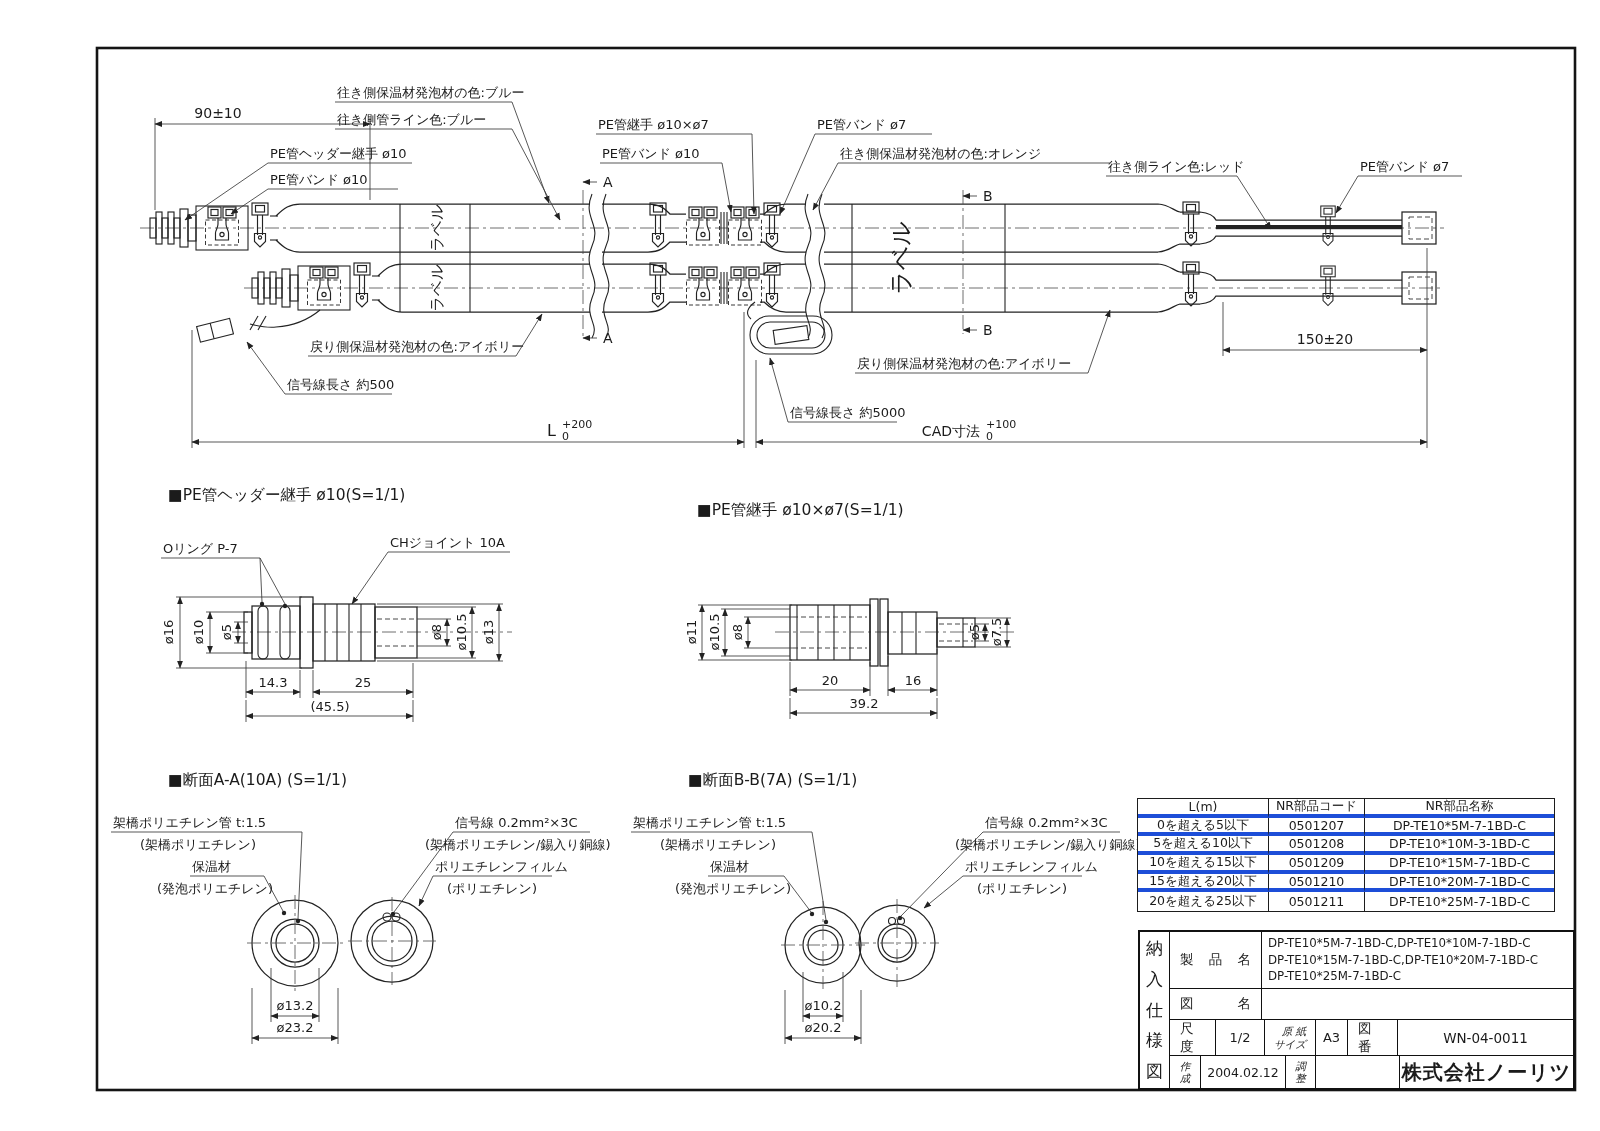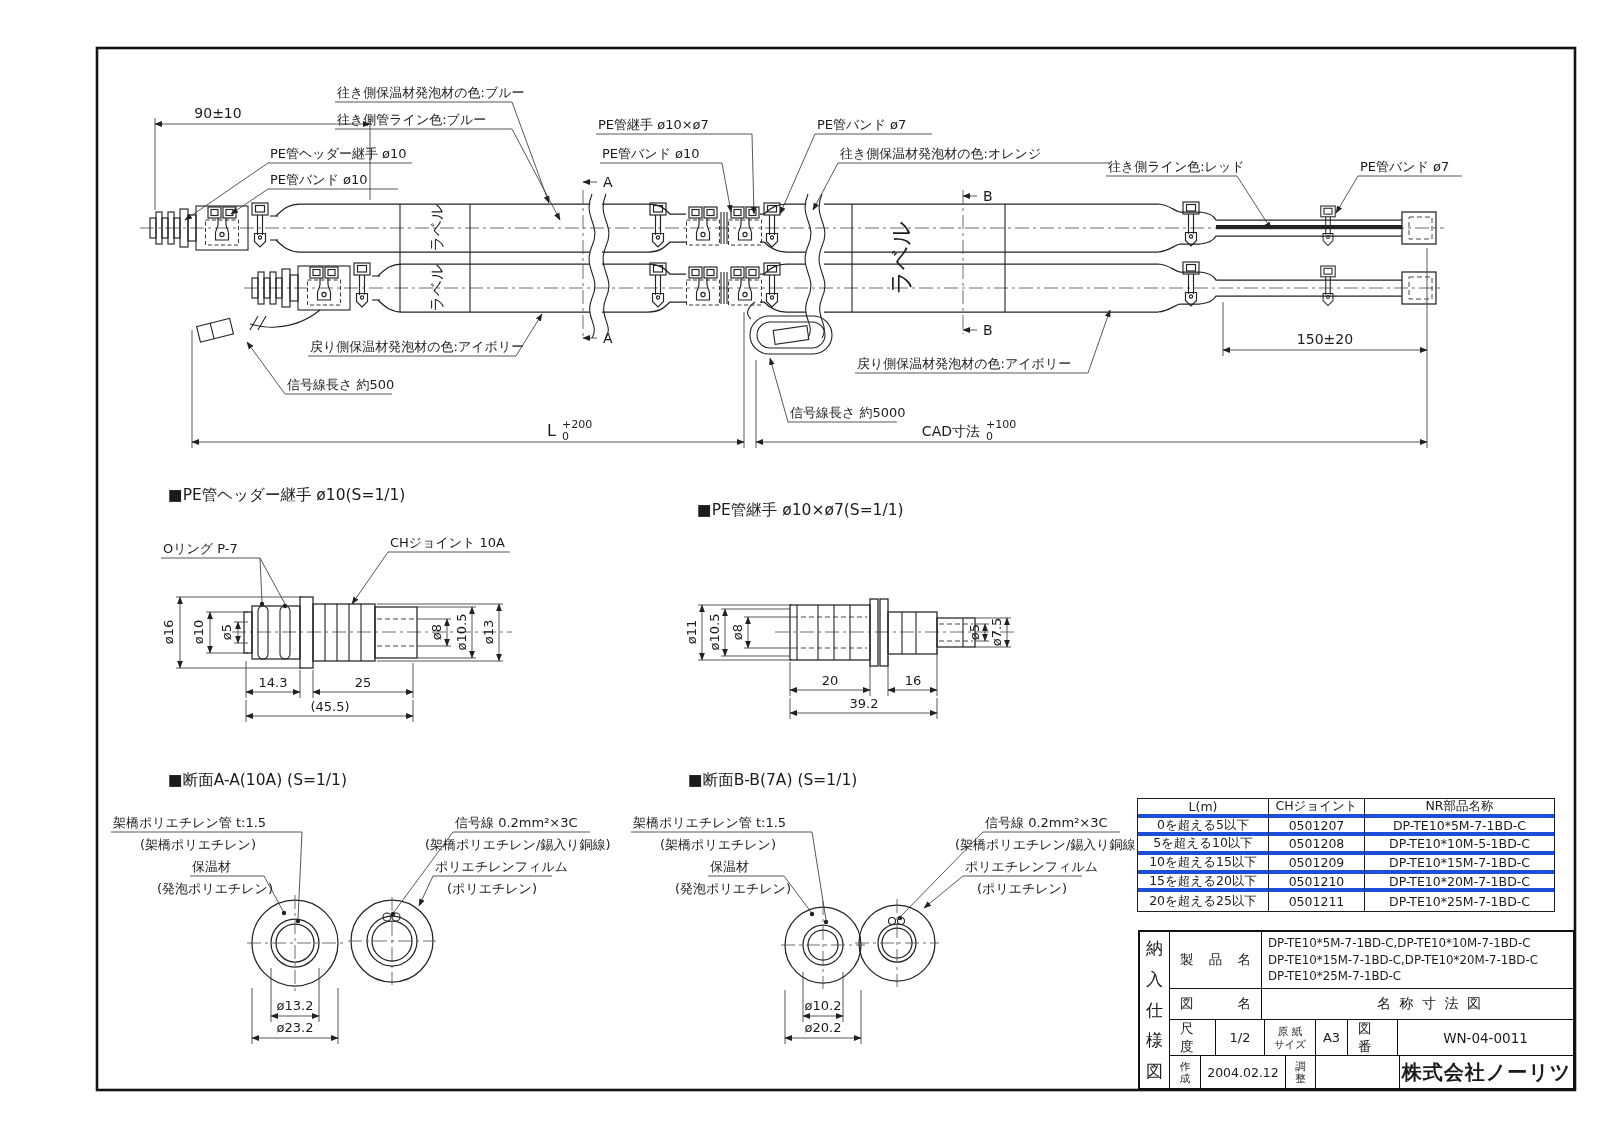--- a/index.html
+++ b/index.html
@@ -40,21 +40,21 @@
   .tb-r1 .tb-lab{width:92px;}
   .tb-prod{flex:1;padding:3px 6px;font-size:11.8px;line-height:1.42;display:flex;
           flex-direction:column;justify-content:center;white-space:nowrap;}
   .tb-r2{height:31px;gap:25px;}
   .tb-r2 .tb-lab{width:92px;}
   .tb-name{flex:1;display:flex;align-items:center;justify-content:center;
           font-size:14px;letter-spacing:2px;}
   .tb-r3{height:36px;}
   .tb-r4{flex:1;}
   .bdr{border-right:1.2px solid #111;}
-  .small2{font-size:10.5px;line-height:1.15;white-space:pre-line;text-align:center;}
+  .small2{font-size:10.5px;line-height:1.15;white-space:pre-line;text-align:right;font-style:italic;}
   .company{font-weight:bold;font-size:20px;letter-spacing:1px;}
 </style>
 </head>
 <body>
 
 <div id="sheet">
 
 <svg width="1600" height="1131" viewBox="0 0 1600 1131">
   <defs>
     <marker id="ma" viewBox="0 0 10 10" refX="9.2" refY="5" markerWidth="9" markerHeight="9" orient="auto-start-reverse">
@@ -522,30 +522,30 @@
           <line class="tn" x1="861" y1="990" x2="861" y2="1044"></line>
       <line class="tn" x1="785" y1="1038" x2="861" y2="1038" marker-start="url(#ma)" marker-end="url(#ma)"></line>
       <text class="t13" x="823" y="1032" text-anchor="middle">ø20.2</text>
     </g>
   </g>
 </svg>
 
 
 <div class="ptable">
   <div>L(m)</div>
-  <div>CHジョイント</div>
+  <div>NR部品コード</div>
   <div>NR部品名称</div>
 
   <div>0を超える5以下</div>
   <div>0501207</div>
   <div>DP-TE10*5M-7-1BD-C</div>
 
   <div>5を超える10以下</div>
   <div>0501208</div>
-  <div>DP-TE10*10M-5-1BD-C</div>
+  <div>DP-TE10*10M-3-1BD-C</div>
 
   <div>10を超える15以下</div>
   <div>0501209</div>
   <div>DP-TE10*15M-7-1BD-C</div>
 
   <div>15を超える20以下</div>
   <div>0501210</div>
   <div>DP-TE10*20M-7-1BD-C</div>
 
   <div>20を超える25以下</div>
@@ -570,21 +570,20 @@
       <div class="tb-prod">
         <span>DP-TE10*5M-7-1BD-C,DP-TE10*10M-7-1BD-C</span>
         <span>DP-TE10*15M-7-1BD-C,DP-TE10*20M-7-1BD-C</span>
         <span>DP-TE10*25M-7-1BD-C</span>
       </div>
     </div>
     <div class="tb-row tb-r2">
       <div class="tb-lab">
             <span class="tb-just" style="width:100%">図 名</span>
           </div>
-      <div class="tb-name">名 称 寸 法 図</div>
     </div>
     <div class="tb-row tb-r3">
       <div class="tb-lab bdr" style="width:46px">
             <span class="tb-just" style="width:100%">尺 度</span>
           </div>
       <div class="tb-cell bdr" style="width:49px;font-size:13px">1/2</div>
       <div class="tb-cell bdr small2" style="width:51px">原 紙
 サイズ</div>
       <div class="tb-cell bdr" style="width:32px;font-size:13px">A3</div>
       <div class="tb-lab bdr" style="width:50px">

